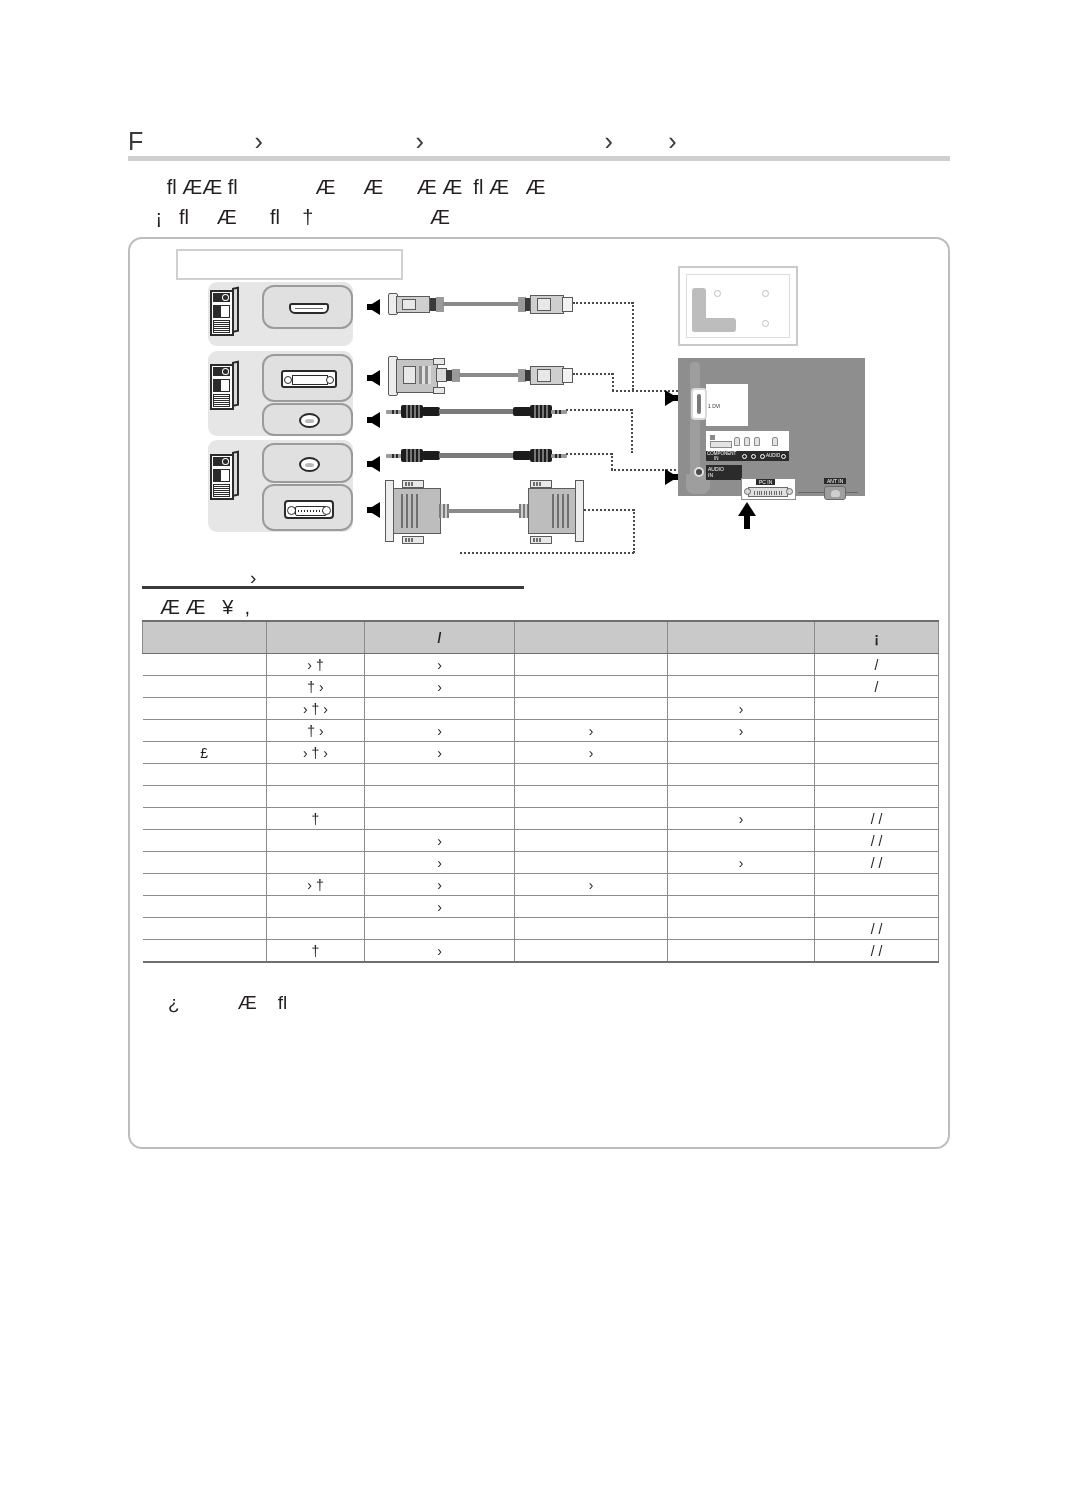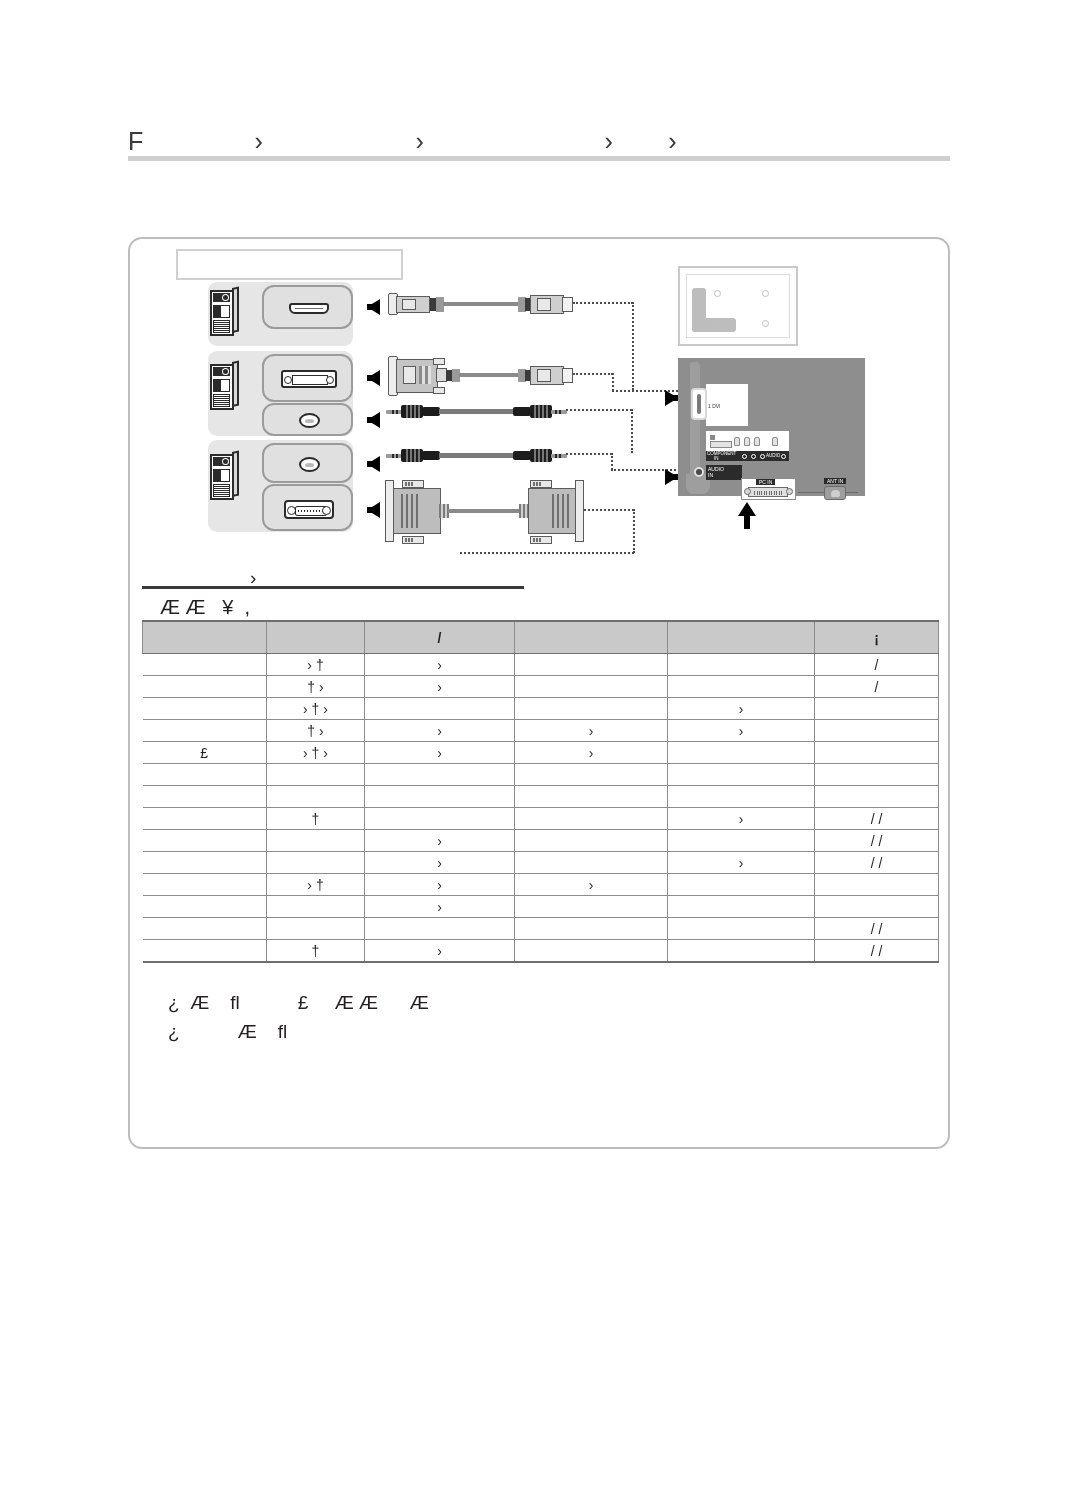--- a/index.html
+++ b/index.html
@@ -171,20 +171,24 @@
 </head>
 <body>
 
 <div class="page">
 
   <div class="hdr">
     <div class="hdr-glyphs">F                ›                      ›                          ›        ›</div>
     <div class="hdr-rule"></div>
   </div>
 
+  <div class="intro">
+    <div class="ln">   fl ÆÆ fl              Æ     Æ      Æ Æ  fl Æ   Æ</div>
+    <div class="ln"> ¡   fl     Æ      fl    †                     Æ</div>
+  </div>
 
   <div class="frame"></div>
 
   <div class="capbox"></div>
 
   <div class="diagram">
 
     <div class="grp grp1"></div>
     <div class="grp grp2"></div>
     <div class="grp grp3"></div>
@@ -581,17 +585,16 @@
           <td>†</td>
           <td>›</td>
           <td></td>
           <td></td>
           <td>/ /</td>
         </tr>
       </tbody>
   </table>
 
   <div class="notes">
-    <div class="nl">¿  Æ    fl           £     Æ Æ      Æ</div>
     <div class="nl">¿           Æ    fl</div>
   </div>
 
 </div>
 
 </body></html>

